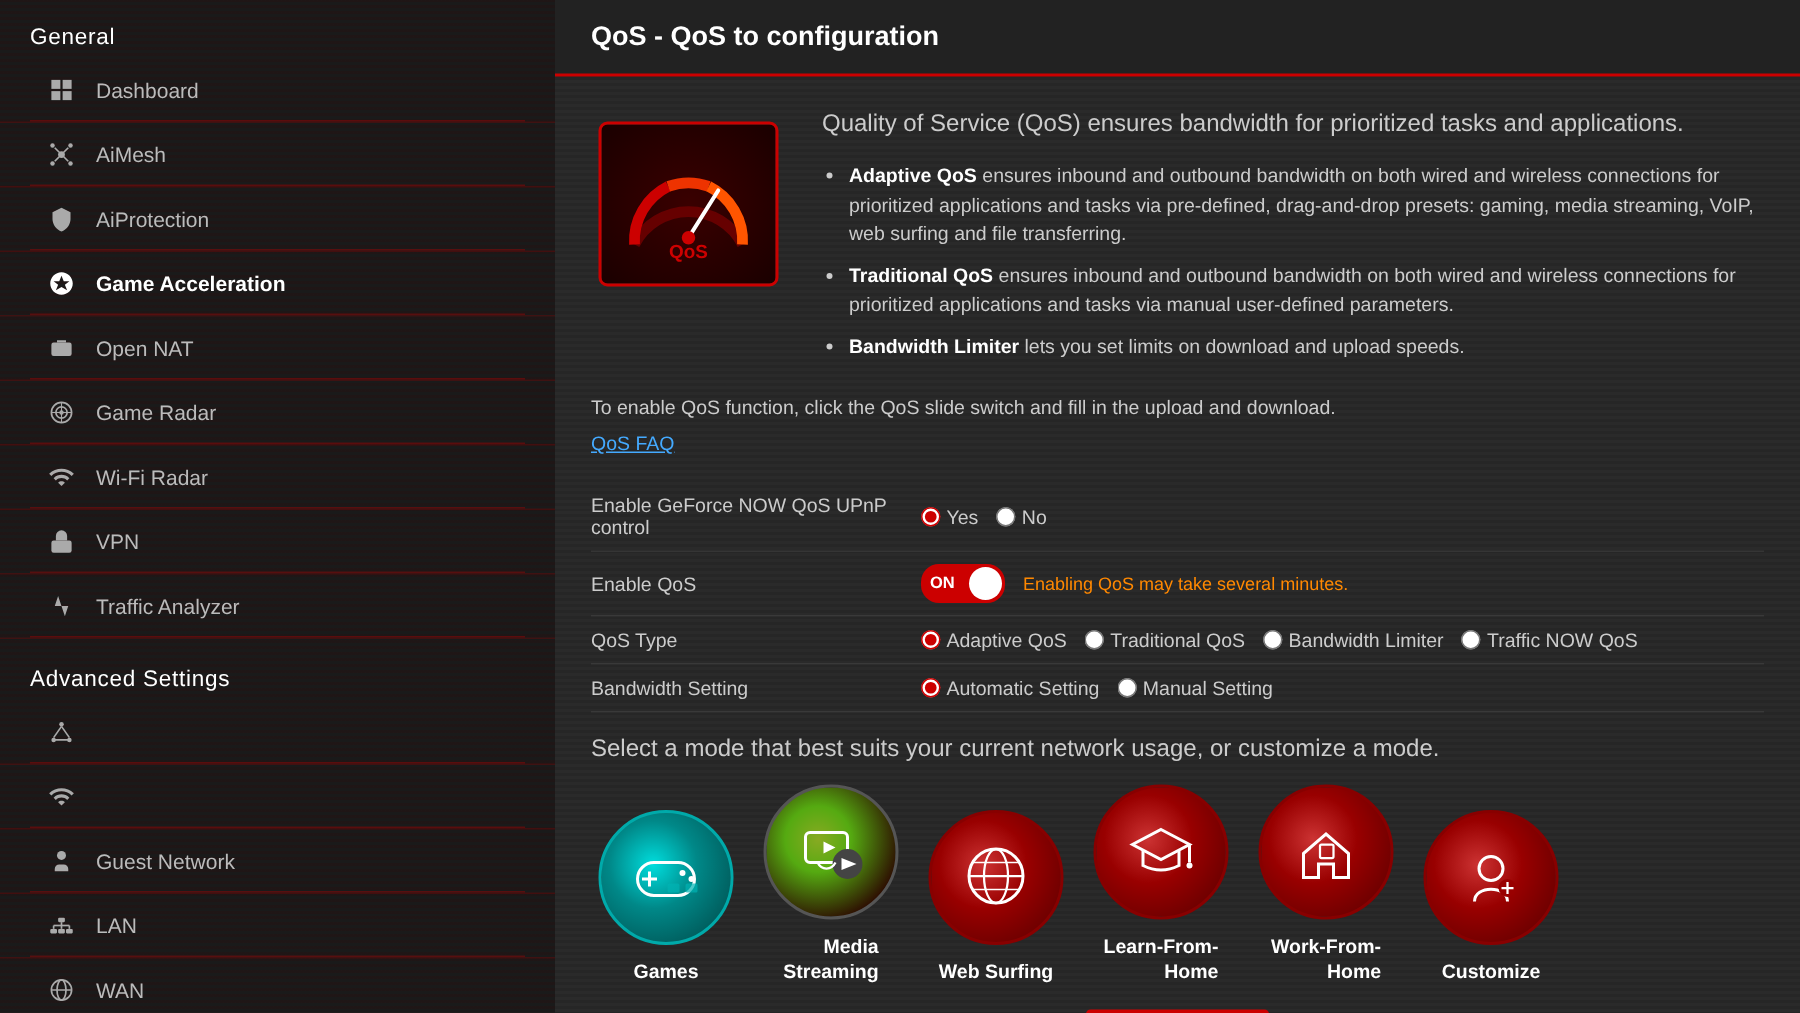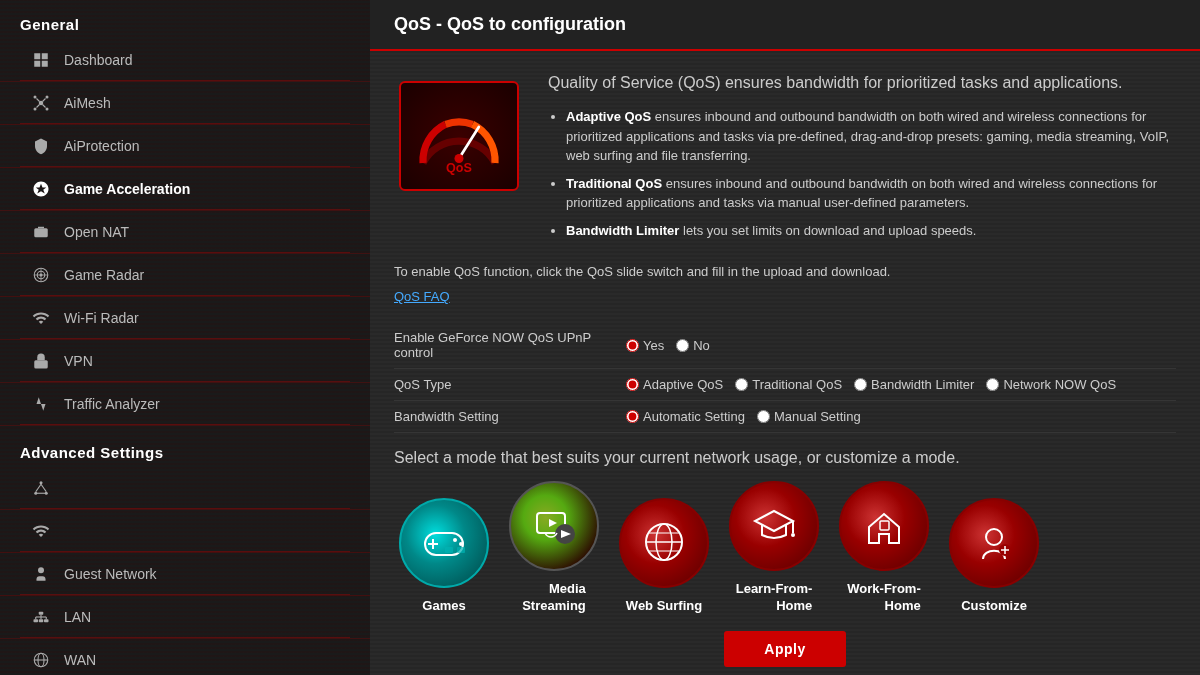--- a/index.html
+++ b/index.html
@@ -26,21 +26,21 @@
         rgba(60,0,0,0.15) 4px
       );
       height: 675px;
       overflow-y: auto;
       padding-top: 8px;
     }
 
     .sidebar-section-label {
       color: #fff;
       font-size: 15px;
-      font-weight: bold;
+      font-weight: normal;
       padding: 8px 20px 6px 20px;
       letter-spacing: 0.5px;
     }
 
     .sidebar-item {
       display: flex;
       align-items: center;
       padding: 10px 20px 10px 30px;
       cursor: pointer;
       color: #bbb;
@@ -180,21 +180,20 @@
       cursor: pointer;
       display: inline-block;
       margin-bottom: 18px;
     }
 
     .form-row {
       display: flex;
       align-items: center;
       padding: 8px 0;
       border-bottom: 1px solid rgba(255,255,255,0.07);
-      gap: 12px;
     }
 
     .form-label {
       width: 220px;
       min-width: 220px;
       color: #ccc;
       font-size: 13px;
     }
 
     .form-control {
@@ -568,40 +567,50 @@
             <span>Yes</span>
         </label>
         <label class="radio-option">
           <input type="radio" name="geforce" value="No" style=""> 
             <span>No</span>
         </label>
       </div>
     </div>
 
     
+    <div class="form-row">
+      <span class="form-label">Enable QoS</span>
+      <div class="form-control">
+        <div class="toggle-switch">
+          <span class="toggle-label-on">ON</span>
+          <div class="toggle-knob"></div>
+        </div>
+        <span class="toggle-warning">Enabling QoS may take several minutes.</span>
+      </div>
+    </div>
 
     
     <div class="form-row">
       <span class="form-label">QoS Type</span>
       <div class="form-control">
         <label class="radio-option">
           <input type="radio" name="qostype" value="adaptive" checked="" style=""> 
             <span>Adaptive QoS</span>
         </label>
         <label class="radio-option">
           <input type="radio" name="qostype" value="traditional" style=""> 
             <span>Traditional QoS</span>
         </label>
         <label class="radio-option">
           <input type="radio" name="qostype" value="bandwidth" style=""> 
             <span>Bandwidth Limiter</span>
         </label>
         <label class="radio-option">
           <input type="radio" name="qostype" value="geforce" style=""> 
-            <span>Network NOW QoS</span>
+            <span>Traffic NOW QoS</span>
         </label>
       </div>
     </div>
 
     
     <div class="form-row">
       <span class="form-label">Bandwidth Setting</span>
       <div class="form-control">
         <label class="radio-option">
           <input type="radio" name="bandwidth" value="auto" checked="" style=""> 

